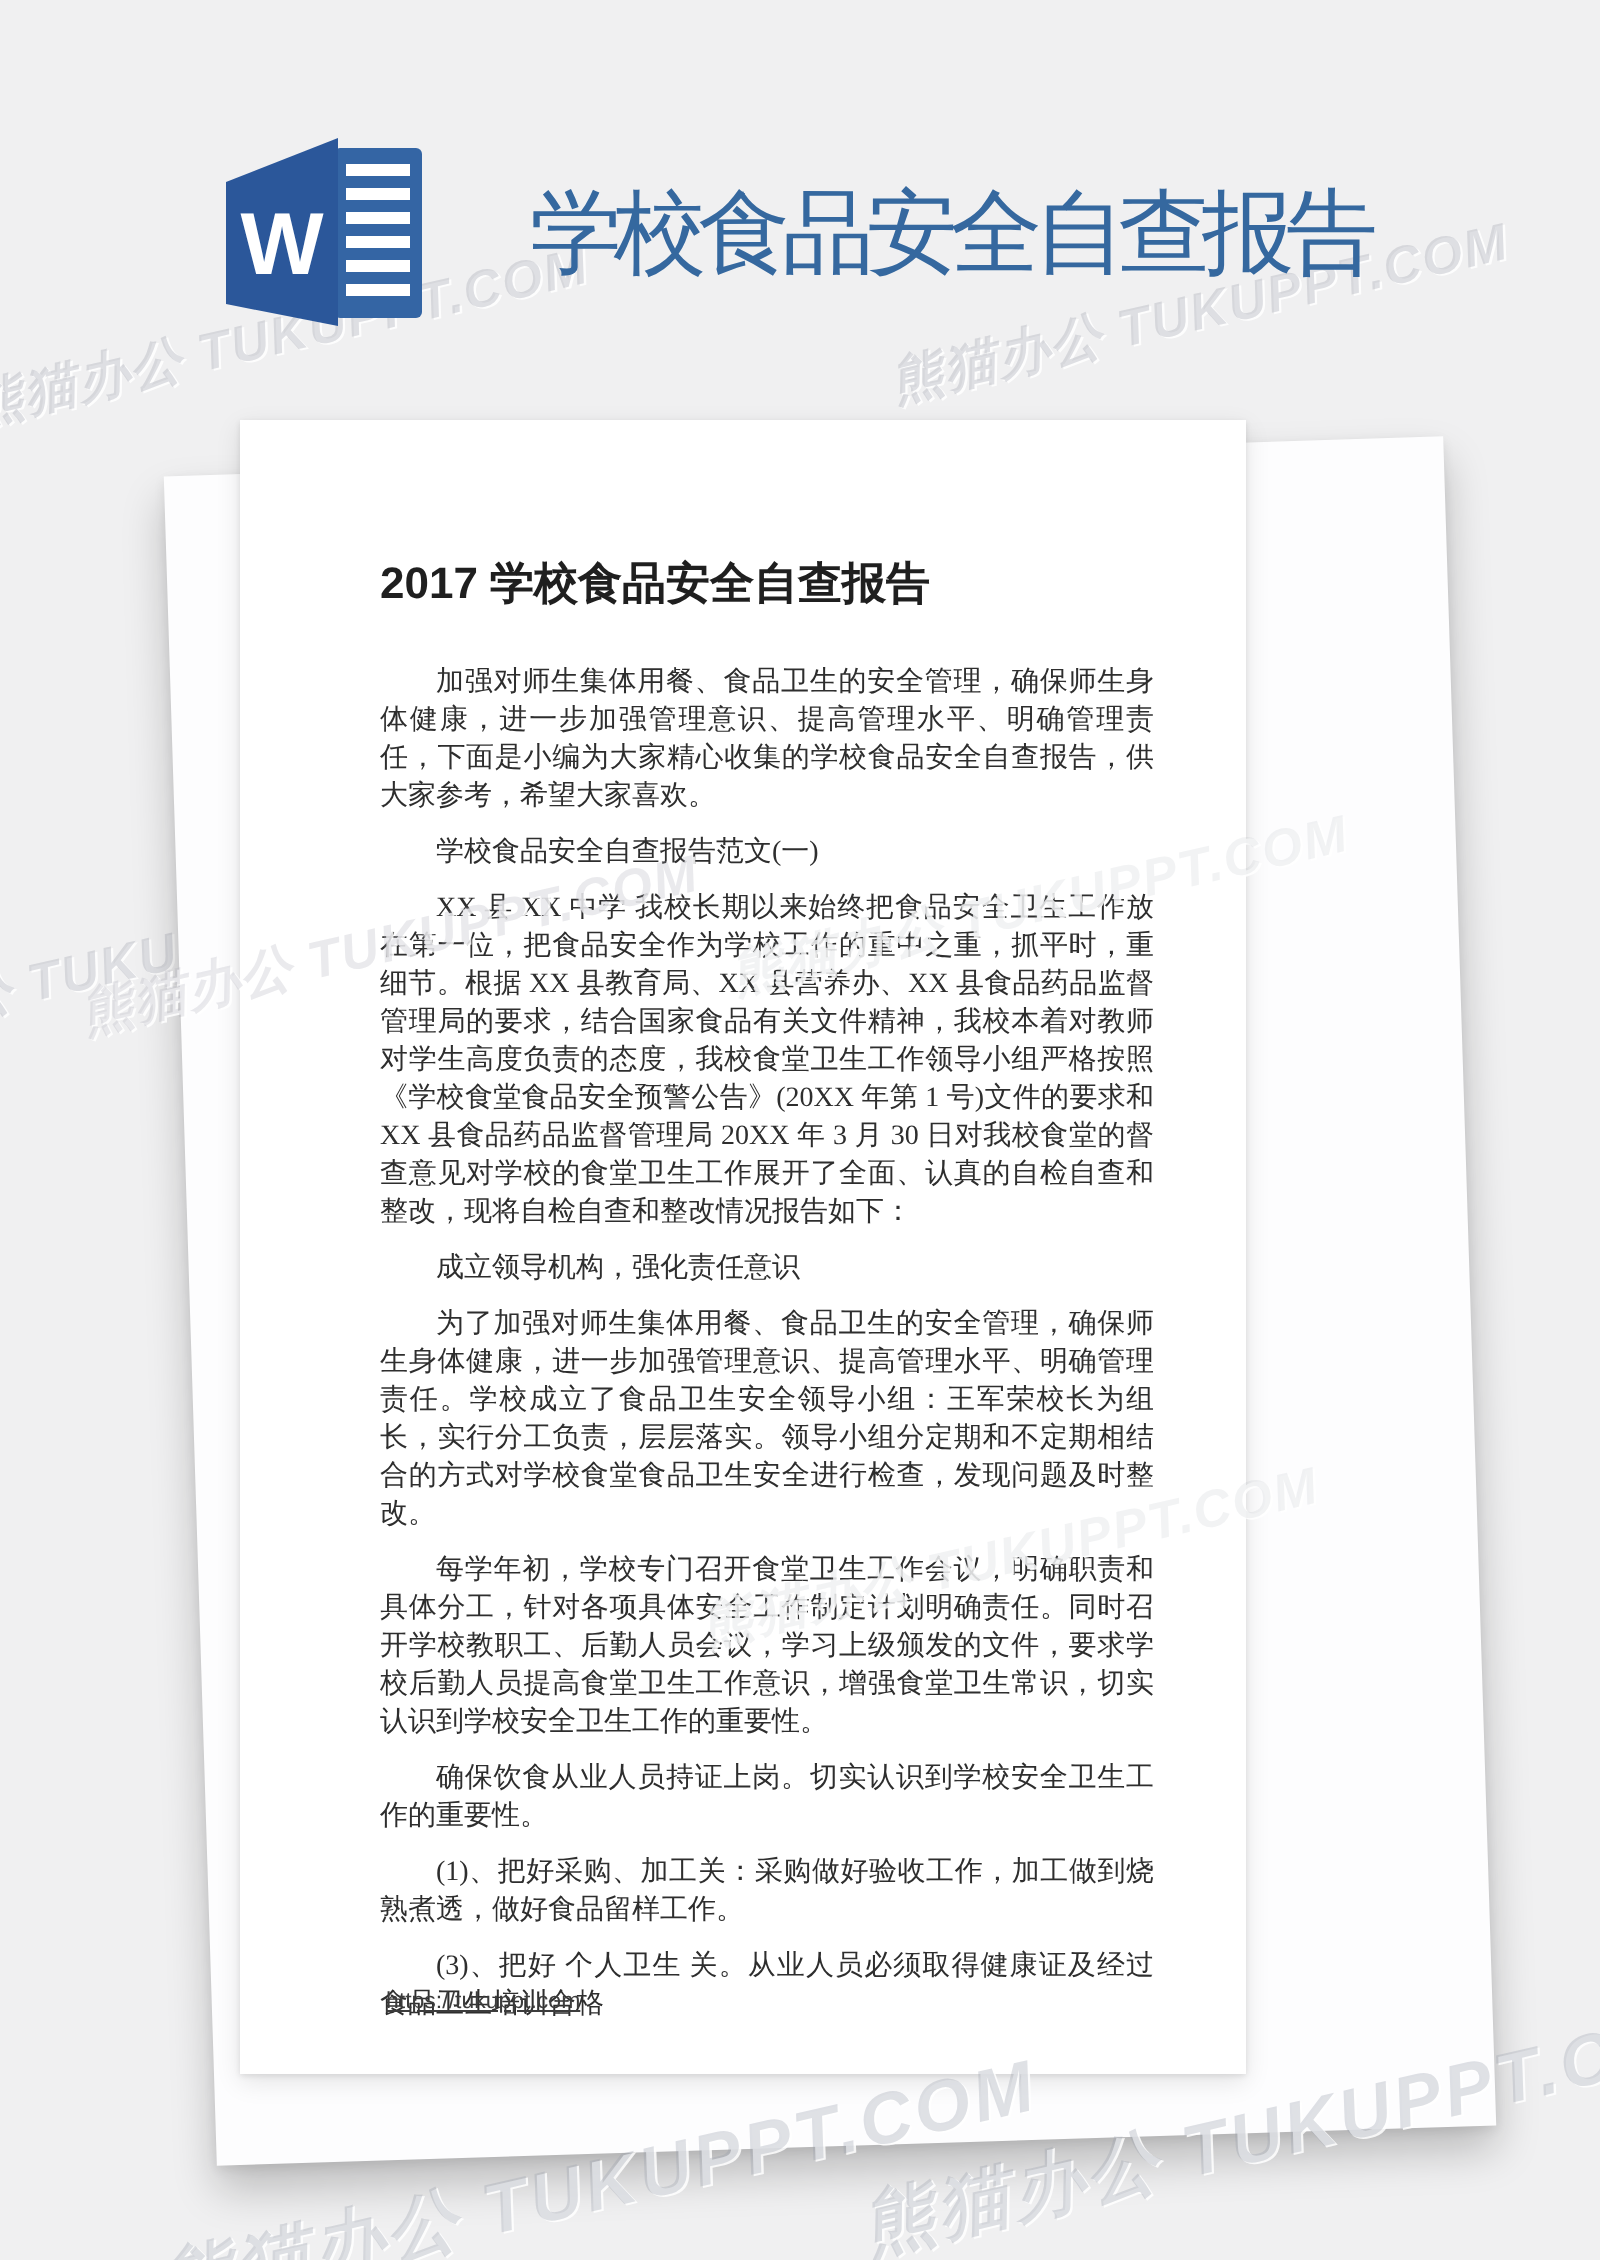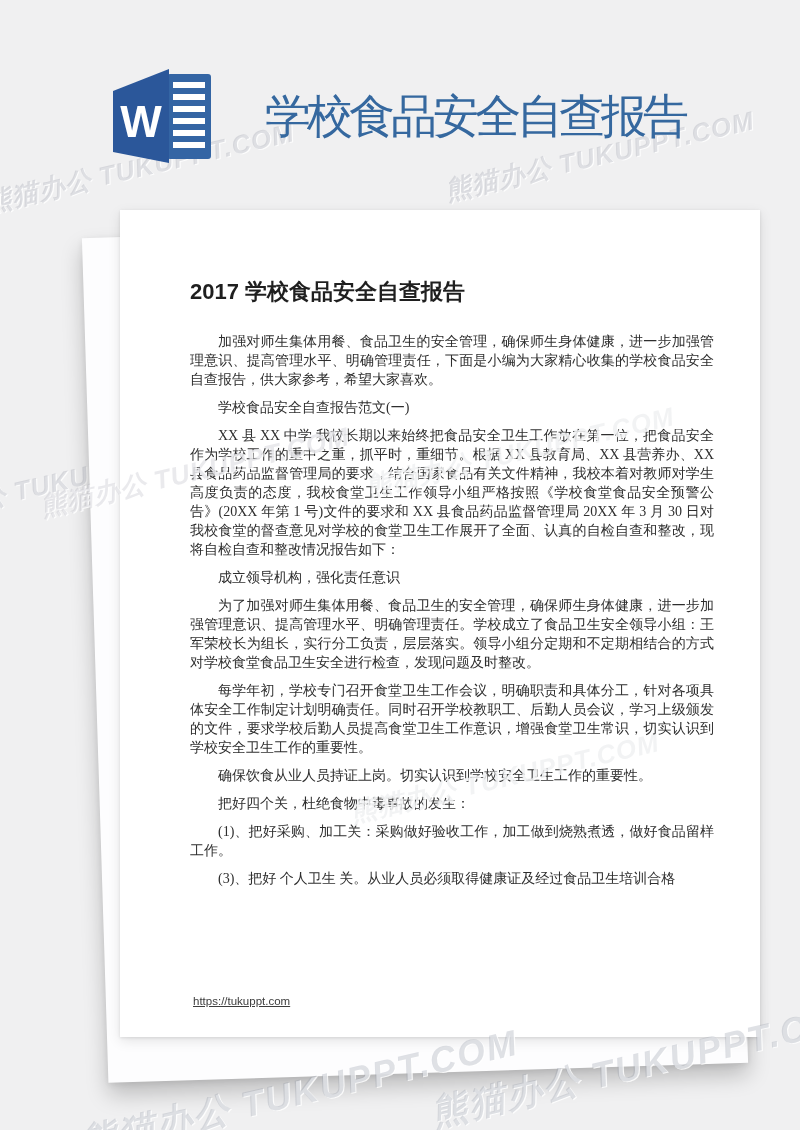--- a/index.html
+++ b/index.html
@@ -34,21 +34,21 @@
     color:#35689f;line-height:1;
   }
   
   .sheet-back{
     position:absolute;left:95px;top:228px;width:640px;height:845px;
     background:#fdfdfe;z-index:2;
     transform:rotate(-1.8deg);
     box-shadow:0 12px 22px rgba(0,0,0,0.22),0 2px 6px rgba(0,0,0,0.08);
   }
   .page{
-    position:absolute;left:120px;top:210px;width:640px;height:827px;
+    position:absolute;left:120px;top:210px;width:503px;height:827px;
     background:#ffffff;z-index:3;box-sizing:border-box;
     padding:68px 46px 0 70px;
     box-shadow:0 1px 3px rgba(0,0,0,0.10),0 4px 12px rgba(0,0,0,0.10);
     font-family:"Liberation Serif","DejaVu Serif",serif;
     color:#2e2e2e;
   }
   .doc-title{
     font-size:22px;line-height:28px;font-weight:700;margin:0 0 26px 0;
     color:#1f1f1f;
     font-family:"Liberation Sans","DejaVu Sans",sans-serif;
@@ -94,21 +94,20 @@
 
 <div class="page">
   <div class="doc-title">2017 学校食品安全自查报告</div>
   <p class="para">加强对师生集体用餐、食品卫生的安全管理，确保师生身体健康，进一步加强管理意识、提高管理水平、明确管理责任，下面是小编为大家精心收集的学校食品安全自查报告，供大家参考，希望大家喜欢。</p>
   <p class="para">学校食品安全自查报告范文(一)</p>
   <p class="para">XX 县 XX 中学 我校长期以来始终把食品安全卫生工作放在第一位，把食品安全作为学校工作的重中之重，抓平时，重细节。根据 XX 县教育局、XX 县营养办、XX 县食品药品监督管理局的要求，结合国家食品有关文件精神，我校本着对教师对学生高度负责的态度，我校食堂卫生工作领导小组严格按照《学校食堂食品安全预警公告》(20XX 年第 1 号)文件的要求和 XX 县食品药品监督管理局 20XX 年 3 月 30 日对我校食堂的督查意见对学校的食堂卫生工作展开了全面、认真的自检自查和整改，现将自检自查和整改情况报告如下：</p>
   <p class="para">成立领导机构，强化责任意识</p>
   <p class="para">为了加强对师生集体用餐、食品卫生的安全管理，确保师生身体健康，进一步加强管理意识、提高管理水平、明确管理责任。学校成立了食品卫生安全领导小组：王军荣校长为组长，实行分工负责，层层落实。领导小组分定期和不定期相结合的方式对学校食堂食品卫生安全进行检查，发现问题及时整改。</p>
   <p class="para">每学年初，学校专门召开食堂卫生工作会议，明确职责和具体分工，针对各项具体安全工作制定计划明确责任。同时召开学校教职工、后勤人员会议，学习上级颁发的文件，要求学校后勤人员提高食堂卫生工作意识，增强食堂卫生常识，切实认识到学校安全卫生工作的重要性。</p>
   <p class="para">确保饮食从业人员持证上岗。切实认识到学校安全卫生工作的重要性。</p>
-  <p class="para">把好四个关，杜绝食物中毒事故的发生：</p>
   <p class="para">(1)、把好采购、加工关：采购做好验收工作，加工做到烧熟煮透，做好食品留样工作。</p>
   <p class="para">(3)、把好 个人卫生 关。从业人员必须取得健康证及经过食品卫生培训合格</p>
   <div class="doc-footer">https://tukuppt.com</div>
 </div>
 
 <div class="wm wm-s wm-mid" style="left:195px;top:472px;">熊猫办公 TUKUPPT.COM</div>
 <div class="wm wm-s wm-page" style="left:520px;top:452px;">熊猫办公 TUKUPPT.COM</div>
 <div class="wm wm-s wm-page" style="left:505px;top:778px;">熊猫办公 TUKUPPT.COM</div>
 
 <div class="wm wm-l wm-top" style="left:300px;top:1093px;">熊猫办公 TUKUPPT.COM</div>

